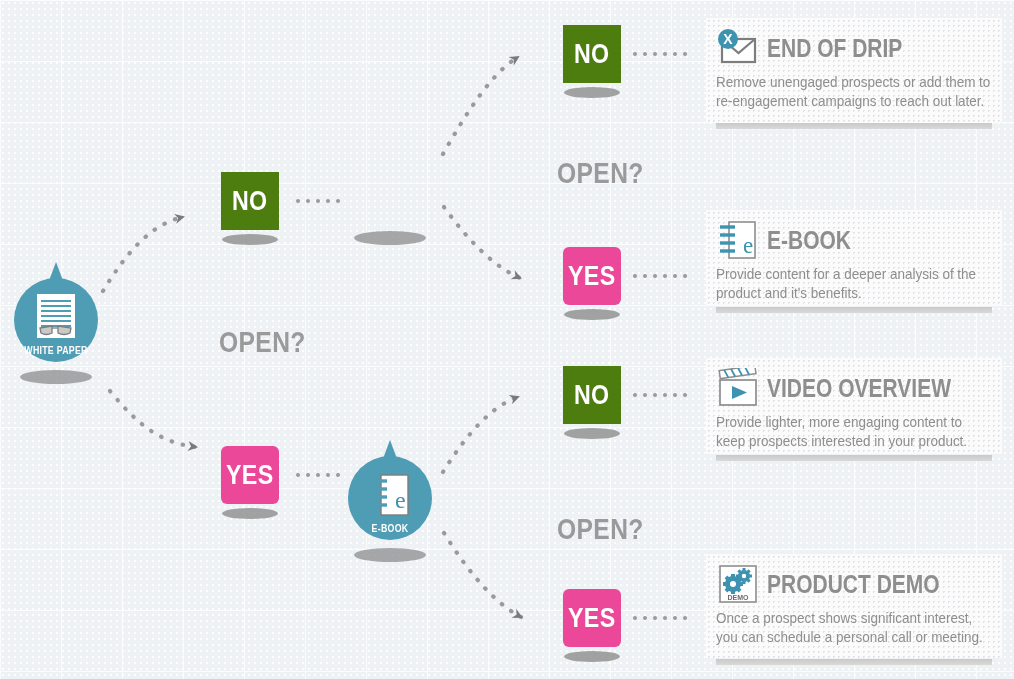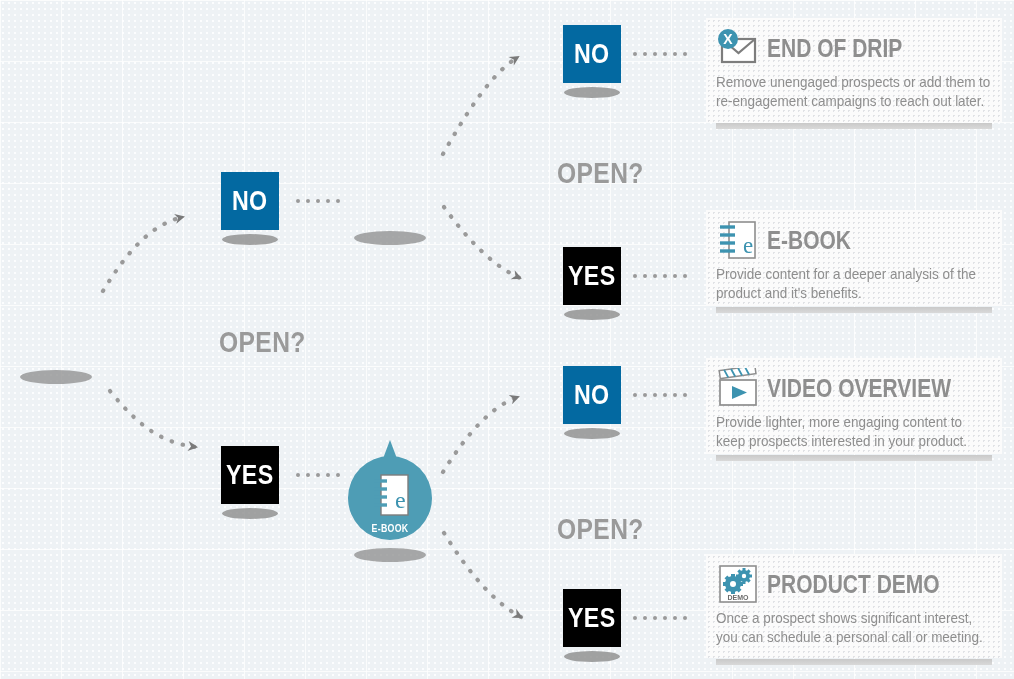--- a/index.html
+++ b/index.html
@@ -56,22 +56,22 @@
   .ico-clap{position:absolute;left:20px;top:36px;width:46px;height:38px;}
   
   .ico-ebook{position:absolute;left:24px;top:32px;width:38px;height:46px;}
 
   
   .chip{position:absolute;width:58px;height:58px;display:flex;align-items:center;justify-content:center;}
   .chip .txt{
     color:#ffffff;font-weight:bold;font-size:27px;line-height:1;
     font-family:"Liberation Sans", sans-serif;transform:scaleX(.86);letter-spacing:.5px;
   }
-  .chip.no{background:#0369a1;}
-  .chip.yes{background:#000000;}
+  .chip.no{background:#4d7c0f;}
+  .chip.yes{background:#ec4899;border-radius:6px;}
   .chip-shadow{position:absolute;width:56px;height:11px;border-radius:50%;background:#8c8c8c;opacity:.8;}
 
   
   .openq{
     position:absolute;color:#9a9a9a;font-weight:bold;font-size:30px;
     font-family:"Liberation Sans", sans-serif;transform:scaleX(.82);
     transform-origin:left center;letter-spacing:.5px;white-space:nowrap;
   }
 
   
@@ -119,20 +119,38 @@
     <g fill="none" stroke="#9a9a9a" stroke-width="4.2" stroke-linecap="round" stroke-dasharray="0.5 11" marker-end="url(#ah)">
       <path d="M103,291 C128,250 152,224 183,217"></path>
       <path d="M110,391 C140,428 163,443 196,447"></path>
       <path d="M443,154 C468,110 492,73 518,57"></path>
       <path d="M444,207 C470,243 495,267 520,278"></path>
       <path d="M443,472 C468,432 492,406 518,397"></path>
       <path d="M444,533 C470,575 496,604 521,617"></path>
     </g>
   </svg>
 
+  <div class="drop" style="left:14px;top:262px;">
+    <div class="tip"></div>
+    <div class="shape"></div>
+    <div class="ico-doc">
+      <i style="top:6px"></i>
+        <i style="top:11px"></i>
+        <i style="top:16px"></i>
+      <i style="top:21px"></i>
+        <i style="top:26px"></i>
+        <i style="top:31px"></i>
+    </div>
+    <svg class="ico-glasses" viewBox="0 0 36 13">
+      <path d="M2,4 L14,2 L14,9 Q8,12 3,9 Z" fill="#c9c9c9" stroke="#7d7d7d" stroke-width="1.3"></path>
+      <path d="M20,2 L33,4 L32,9 Q26,12 20,9 Z" fill="#c9c9c9" stroke="#7d7d7d" stroke-width="1.3"></path>
+      <path d="M14,4 L20,4" stroke="#7d7d7d" stroke-width="1.3" fill="none"></path>
+    </svg>
+    <div class="label">WHITE PAPER</div>
+  </div>
   <div class="drop-shadow" style="left:20px;top:370px;"></div>
 
   <div class="drop-shadow" style="left:354px;top:231px;"></div>
 
   <div class="drop" style="left:348px;top:440px;">
     <div class="tip"></div>
     <div class="shape"></div>
     <svg class="ico-ebook" viewBox="0 0 38 46">
       <rect x="9" y="3" width="27" height="40" fill="#fff" stroke="#7d7d7d" stroke-width="1.4"></rect>
       <g stroke="#4e9db5" stroke-width="3.4" fill="none">

